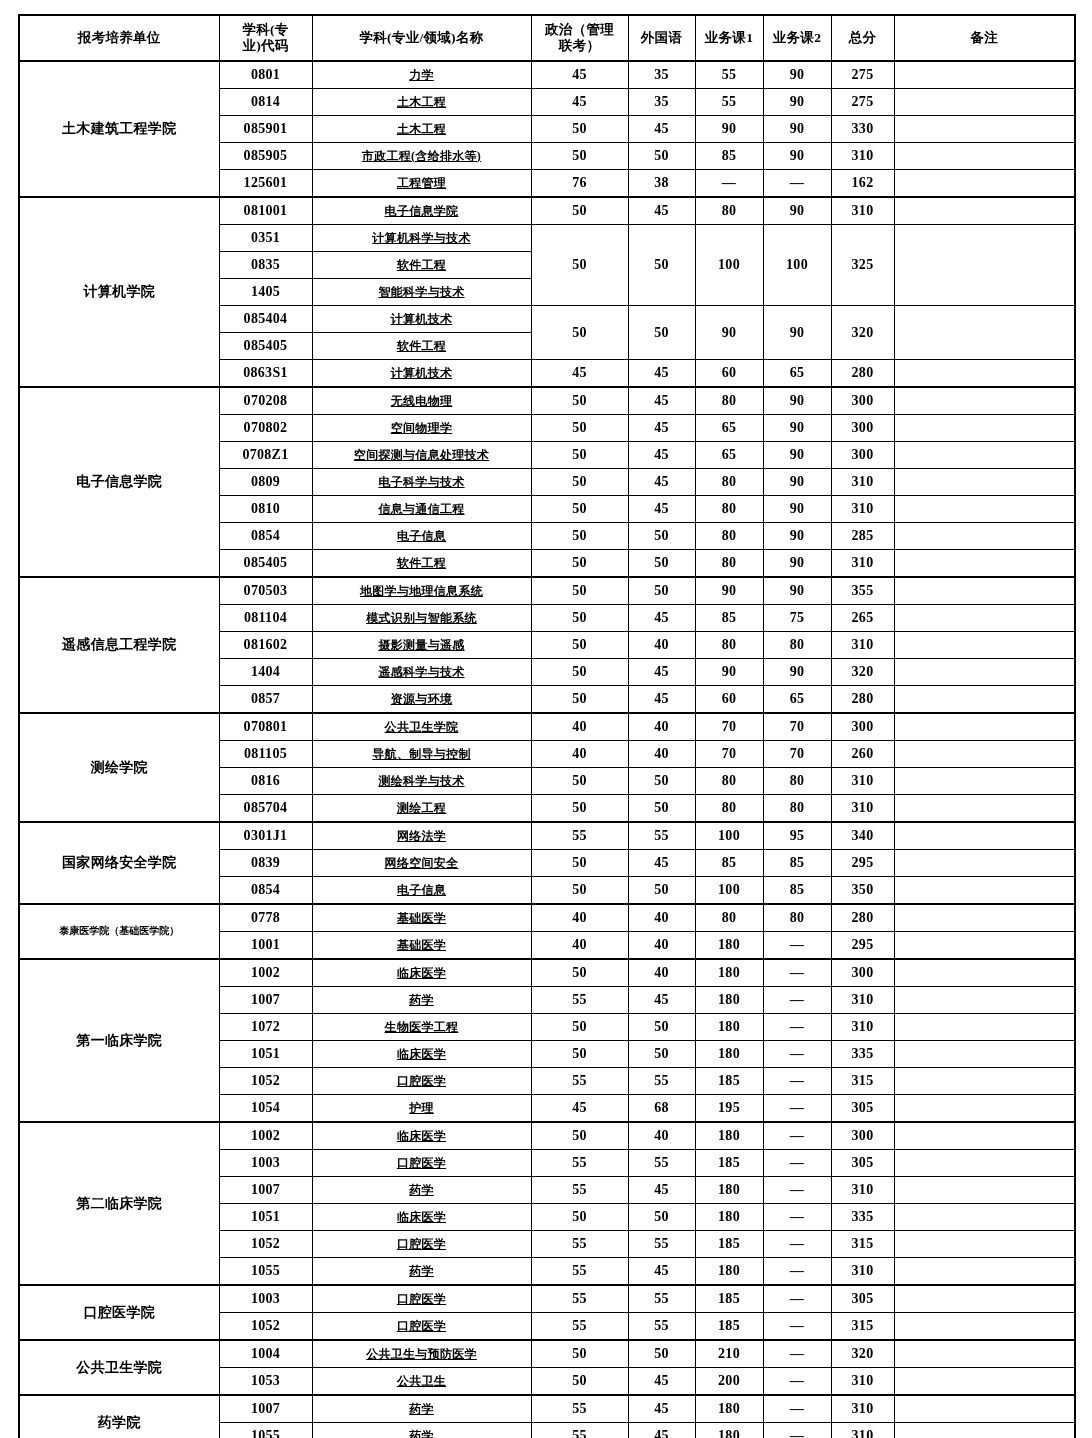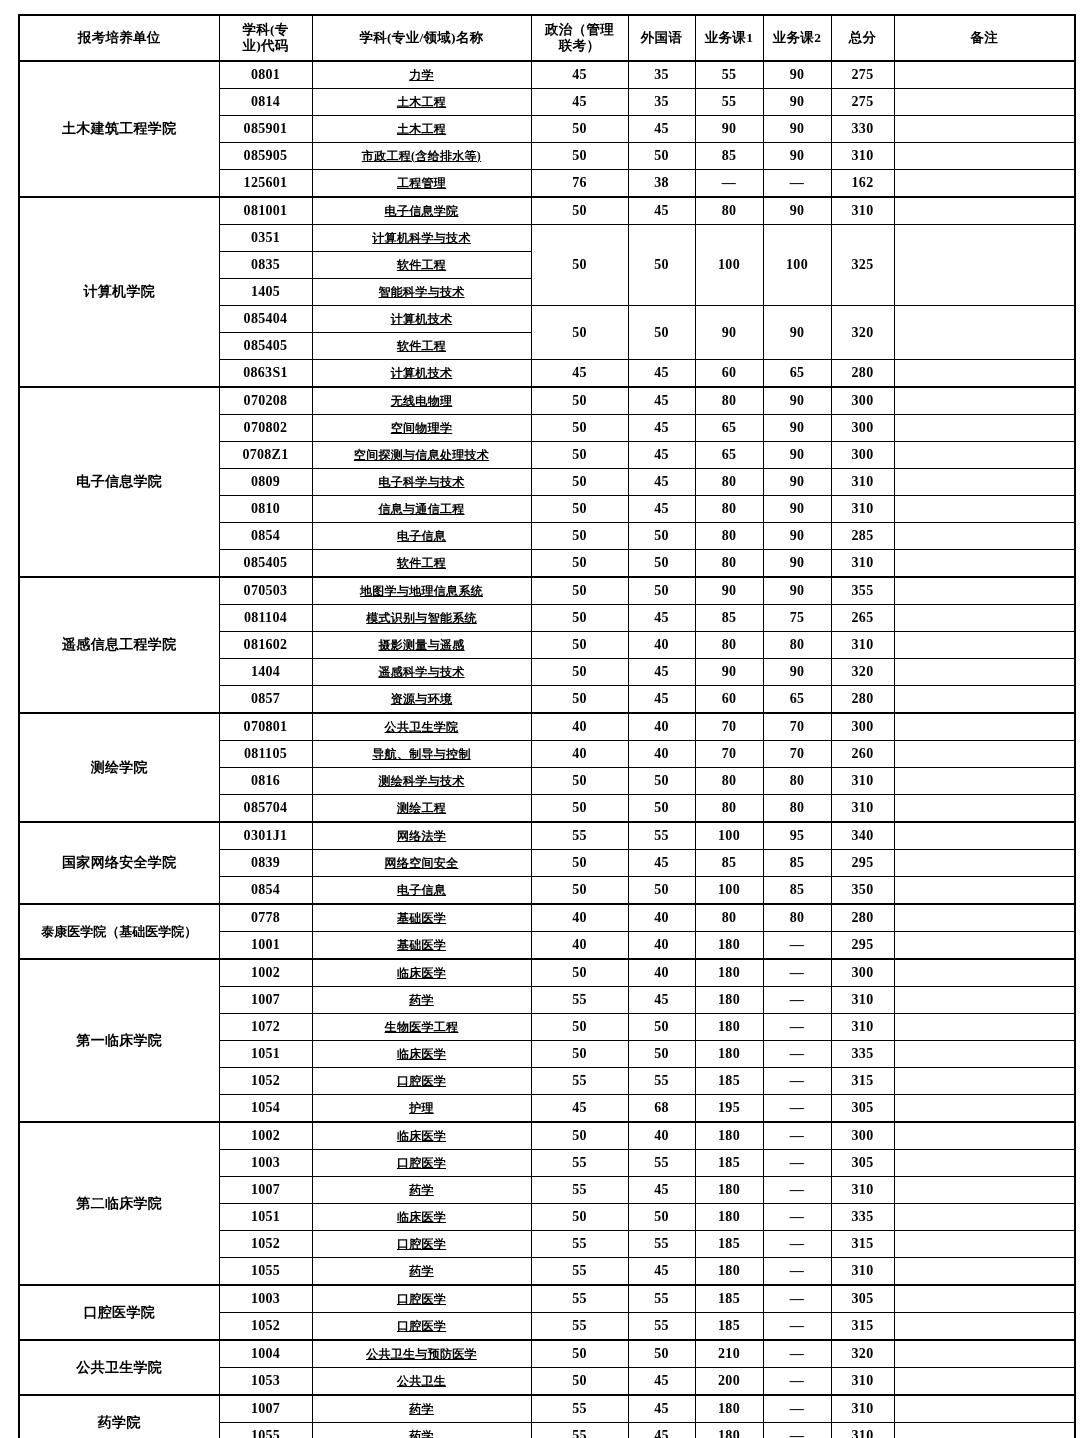--- a/index.html
+++ b/index.html
@@ -62,21 +62,21 @@
   
   tr.group-start > td,
   tr.group-start > th {
     border-top: 2px solid #000000;
   }
   td.unit-cell {
     font-size: 14px;
     letter-spacing: 0.6px;
   }
   td.unit-cell.tight {
-    font-size: 13px;
+    font-size: 10px;
     letter-spacing: 0px;
   }
   td.name-cell {
     font-size: 12px;
     letter-spacing: 0.8px;
     text-decoration: underline;
   }
   td.code-cell, td.num-cell {
     font-size: 14px;
     font-family: "Liberation Serif", "DejaVu Serif", serif;

